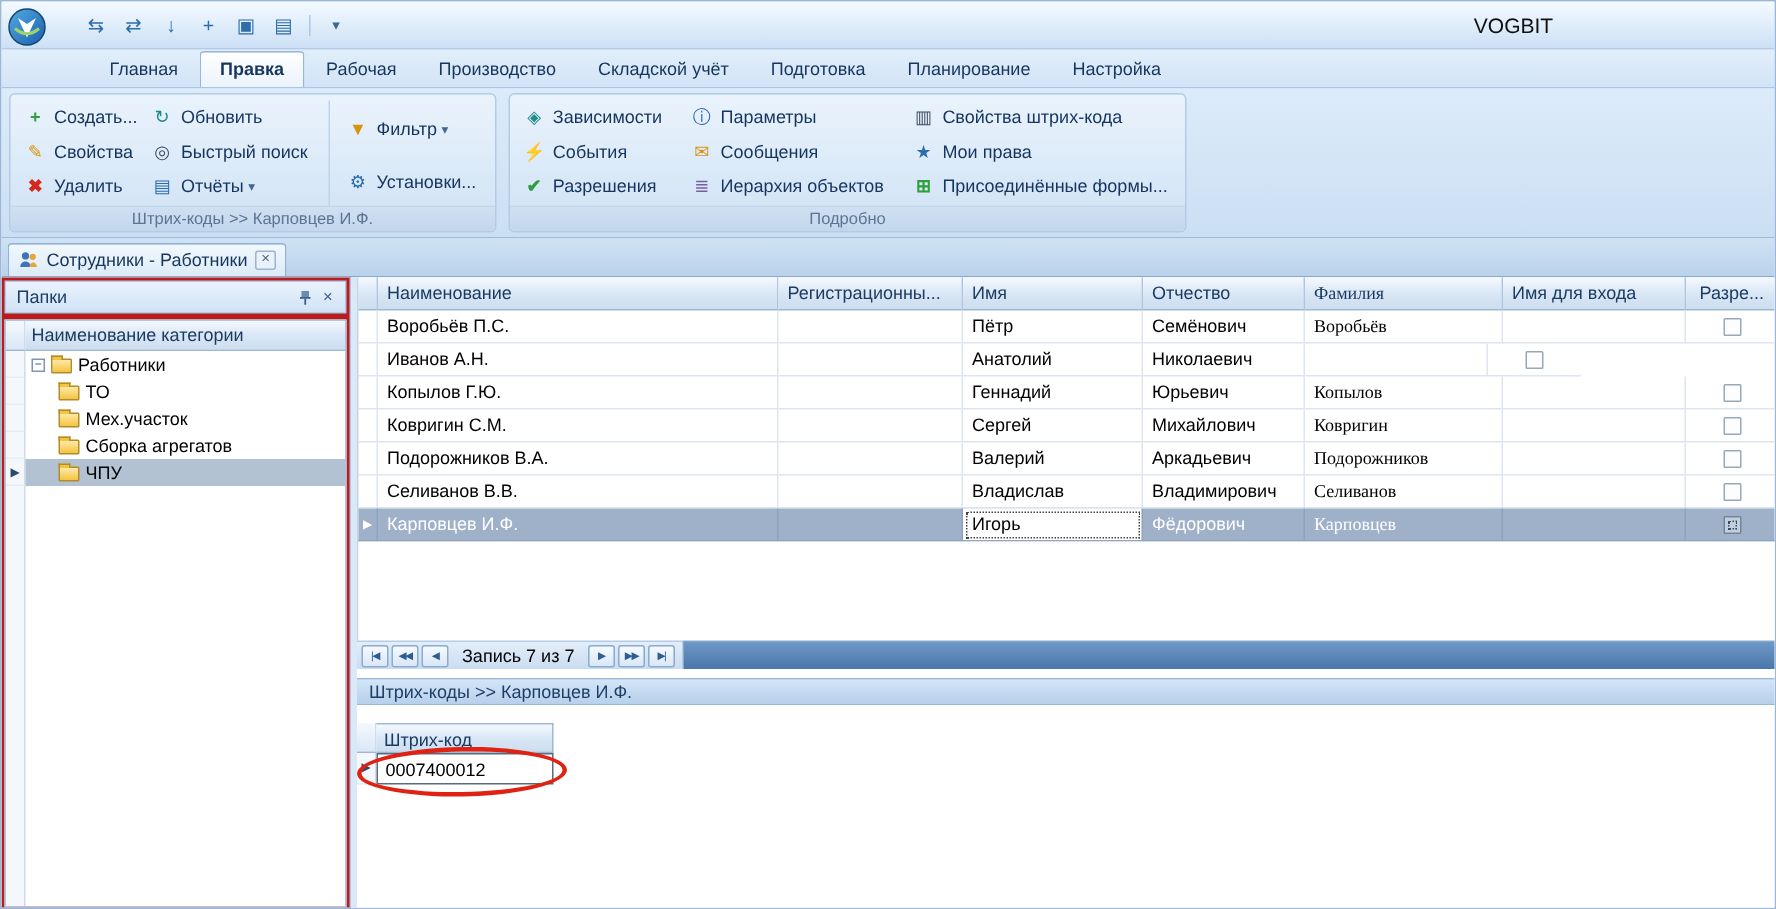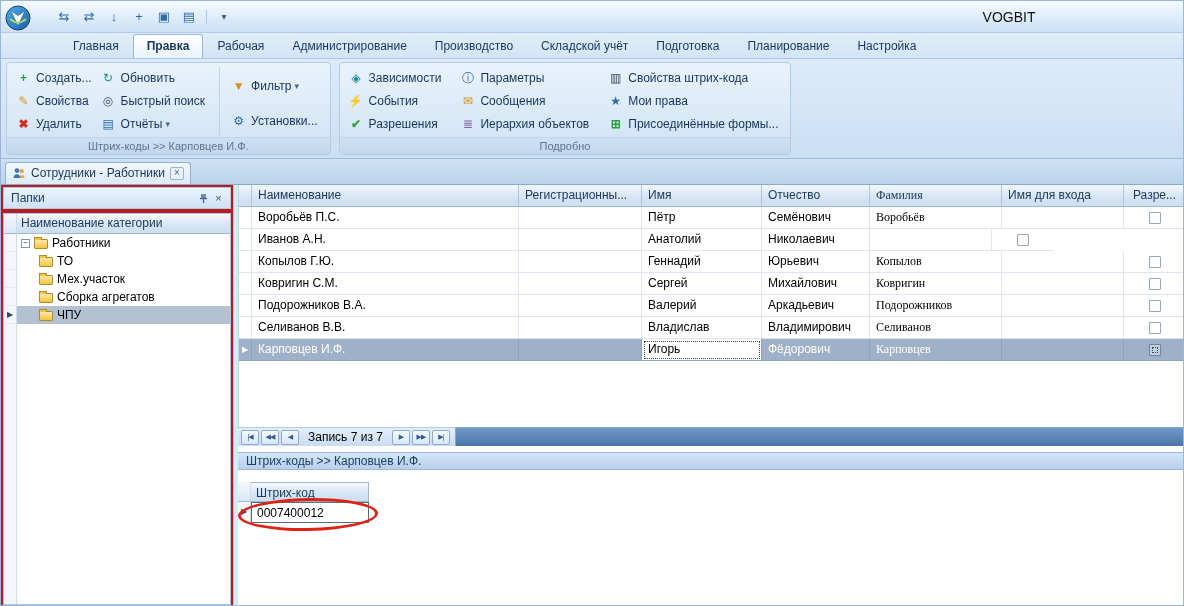--- a/index.html
+++ b/index.html
@@ -121,21 +121,20 @@
       <span class="qsep"></span>
       <span class="qbtn qarrow">▾</span>
     </div>
     <div class="app-title">VOGBIT</div>
   </div>
 
   <div class="tabs">
     <div class="tab">Главная</div>
     <div class="tab active">Правка</div>
     <div class="tab">Рабочая</div>
-    <div class="tab">Администрирование</div>
     <div class="tab">Производство</div>
     <div class="tab">Складской учёт</div>
     <div class="tab">Подготовка</div>
     <div class="tab">Планирование</div>
     <div class="tab">Настройка</div>
   </div>
 
   <div class="ribbon">
     <div class="group">
       <div class="gbody">

